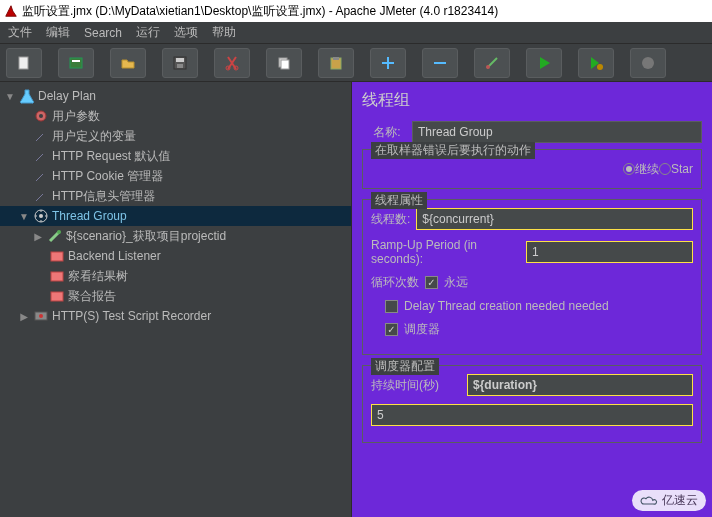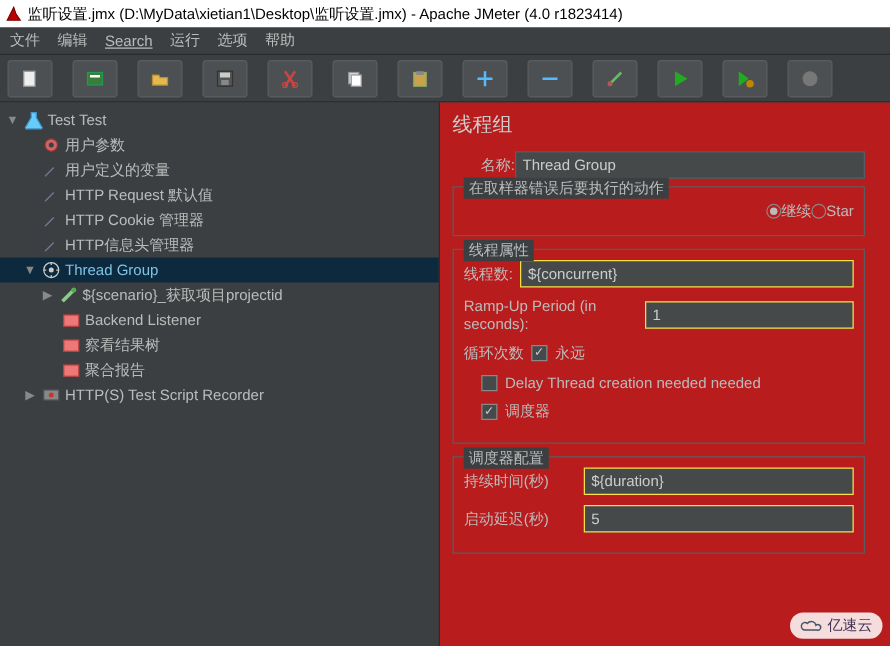--- a/index.html
+++ b/index.html
@@ -1,37 +1,37 @@
 <!DOCTYPE html>
 <html><head>
 <meta charset="utf-8">
 <style>
 * { margin:0; padding:0; box-sizing:border-box; font-family:"Microsoft YaHei",Arial,sans-serif; }
 body { background:#3c3f41; color:#bbb; font-size:12px; width:712px; height:517px; overflow:hidden; position:relative; }
 .titlebar { background:#fff; color:#000; height:22px; display:flex; align-items:center; padding:0 4px; font-size:12px; }
 .titlebar .jicon { width:14px; height:14px; margin-right:4px; }
 .menubar { background:#3c3f41; height:22px; display:flex; align-items:center; padding:0 8px; gap:14px; color:#bbb; border-bottom:1px solid #2b2b2b; }
 .menubar span { cursor:pointer; }
-.menubar .ul { text-decoration:underline; }
+.menubar .ul { }
 .toolbar { background:#3c3f41; height:38px; display:flex; align-items:center; padding:0 6px; gap:4px; border-bottom:1px solid #2b2b2b; }
 .tbtn { width:36px; height:30px; background:#4c5052; border:1px solid #5a5d5f; border-radius:3px; display:flex; align-items:center; justify-content:center; cursor:pointer; }
 .tbtn svg { width:16px; height:16px; }
 .tsep { width:8px; }
 .main { display:flex; height:435px; }
 .tree { width:352px; background:#3c3f41; border-right:1px solid #2b2b2b; padding:4px 0; overflow:auto; }
 .tree-row { display:flex; align-items:center; height:20px; padding-left:4px; white-space:nowrap; cursor:pointer; }
 .tree-row.selected { background:#0d293e; }
 .tree-row .tw { width:12px; display:inline-flex; justify-content:center; color:#888; font-size:10px; }
 .tree-row .ic { width:16px; height:16px; margin:0 3px; display:inline-flex; align-items:center; justify-content:center; }
 .tree-row .lbl { color:#bbb; }
 .tree-row.selected .lbl { color:#7ec3e6; }
-.panel { flex:1; background:#b91c1c; padding:8px 20px 8px 10px; overflow:hidden; }
+.panel { flex:1; background:#6d28d9; padding:8px 10px 8px 10px; overflow:hidden; }
 .panel h2 { color:#ccc; font-size:16px; font-weight:normal; margin-bottom:10px; }
 .row { display:flex; align-items:center; margin-bottom:6px; }
-.row label { width:50px; text-align:right; color:#bbb; }
+.row label { width:50px; text-align:center; color:#bbb; }
 .row input.text { flex:1; background:#45494a; border:1px solid #5a5d5f; color:#ccc; height:22px; padding:0 5px; font-size:12px; }
 .fieldset { border:1px solid #5a5d5f; margin:6px 0 10px 0; padding:8px; position:relative; }
 .fieldset .legend { position:absolute; top:-8px; left:8px; background:#3c3f41; padding:0 4px; color:#bbb; font-size:12px; }
 .radio-row { display:flex; align-items:center; justify-content:flex-end; height:22px; }
 .radio { width:12px; height:12px; border:1px solid #888; border-radius:50%; display:inline-flex; align-items:center; justify-content:center; }
 .radio.sel::after { content:""; width:6px; height:6px; background:#bbb; border-radius:50%; }
 .prop-row { display:flex; align-items:center; margin-bottom:8px; gap:6px; }
 .prop-row label { color:#bbb; }
 .small-in { background:#45494a; border:1px solid #fde047; color:#ccc; height:22px; padding:0 5px; font-size:12px; }
 .cb { width:13px; height:13px; border:1px solid #888; background:#45494a; display:inline-flex; align-items:center; justify-content:center; }
@@ -150,21 +150,21 @@
 <div class="main">
 
   <div class="tree">
     <div class="tree-row" style="padding-left:4px">
       <span class="tw">▼</span>
       <span class="ic">
           <svg viewBox="0 0 16 16">
             <path d="M6 2 h4 v4 l4 7 a1 1 0 0 1 -1 2 h-10 a1 1 0 0 1 -1 -2 l4 -7 z" fill="#6cf" stroke="#49c"></path>
           </svg>
         </span>
-      <span class="lbl">Test Test</span>
+      <span class="lbl">Delay Plan</span>
     </div>
     <div class="tree-row" style="padding-left:30px">
       <span class="ic">
           <svg viewBox="0 0 16 16">
             <circle cx="8" cy="8" r="5" fill="#c66" stroke="#933"></circle>
             <circle cx="8" cy="8" r="2" fill="#3c3f41"></circle>
           </svg>
         </span>
       <span class="lbl">用户参数</span>
     </div>
@@ -296,24 +296,23 @@
       <div class="prop-row" style="padding-left:14px">
         <span class="cb checked"></span>
         <span>调度器</span>
       </div>
     </div>
 
     <div class="fieldset">
       <div class="legend">调度器配置</div>
       <div class="prop-row">
         <label style="width:90px">持续时间(秒)</label>
-        <input class="small-in" style="flex: 1 1 0%;" value="${duration}">
-      </div>
-      <div class="prop-row">
-        <label style="width:90px">启动延迟(秒)</label>
+        <input class="small-in" style="flex: 1 1 0%; font-weight: bold;" value="${duration}">
+      </div>
+      <div class="prop-row">
         <input class="small-in" style="flex: 1 1 0%;" value="5">
       </div>
     </div>
   </div>
 </div>
 
 <div class="watermark">
   <svg width="18" height="14" viewBox="0 0 24 16">
       <path d="M6 12a4 4 0 1 1 2-7 5 5 0 0 1 9 2 3 3 0 1 1 1 5z" fill="none" stroke="#456" stroke-width="1.5"></path>
     </svg>

